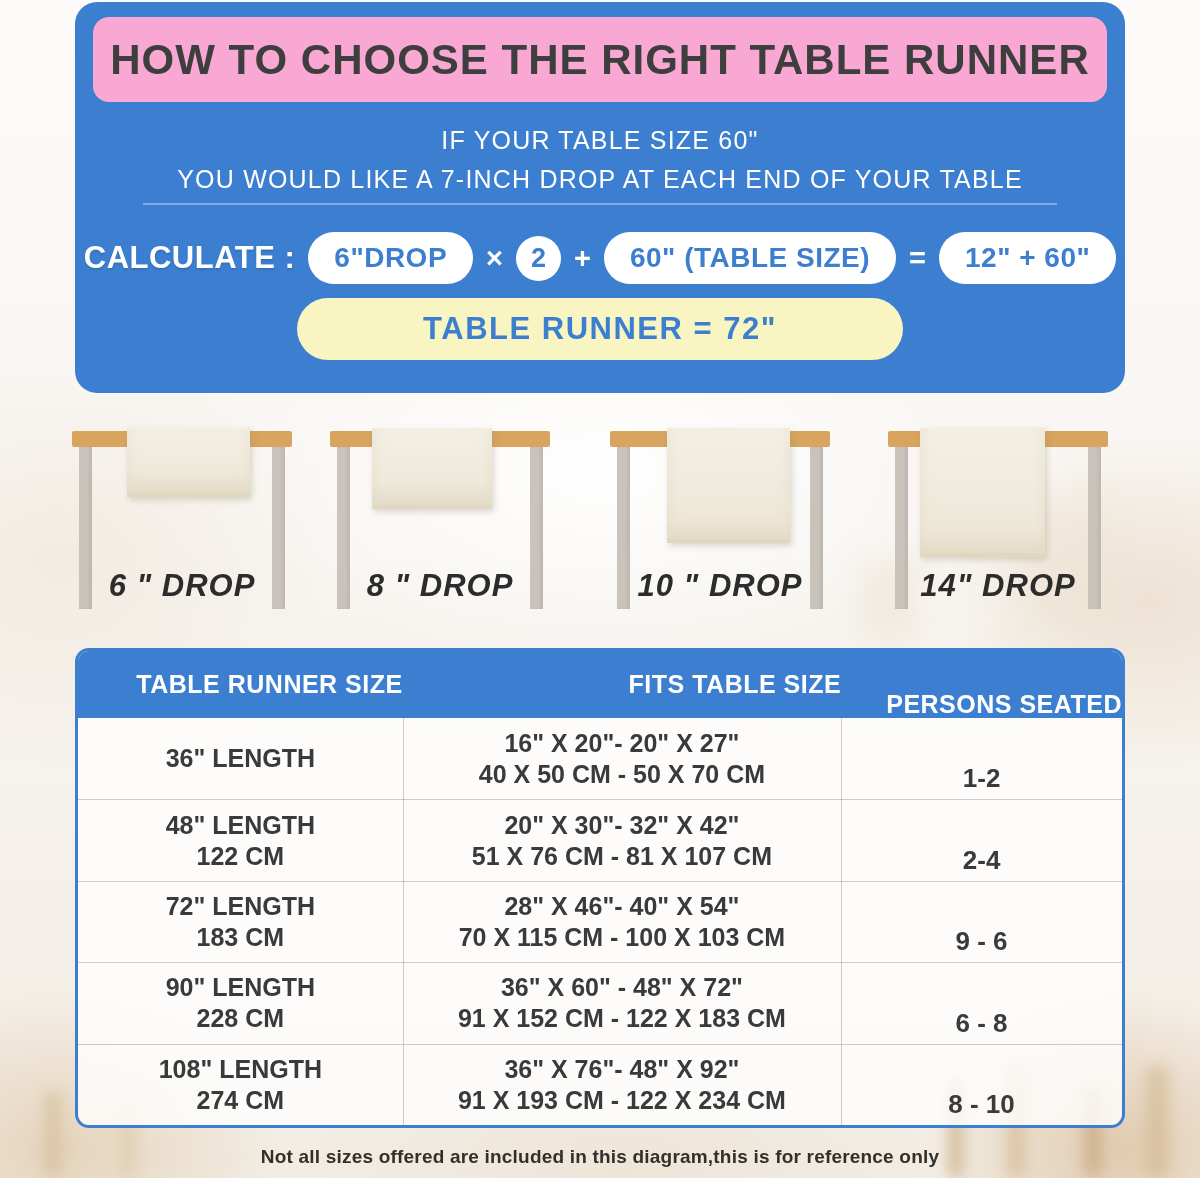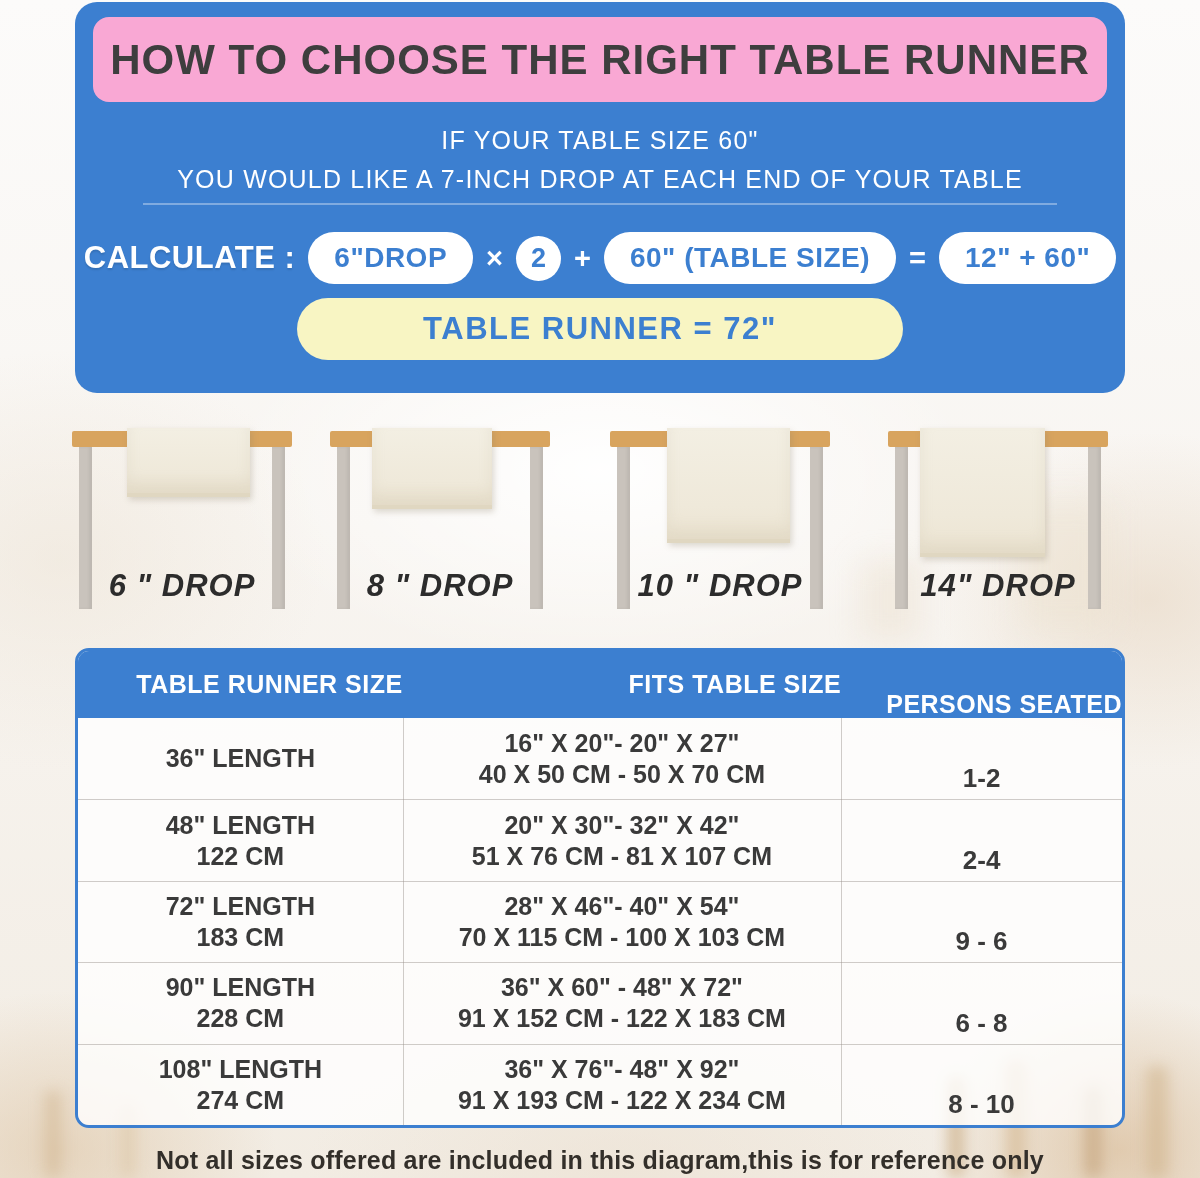--- a/index.html
+++ b/index.html
@@ -86,21 +86,21 @@
   .tbody { position:relative; height:407px; background:rgba(255,255,255,.55); }
   .vline { position:absolute; top:0; bottom:0; width:1px; background:rgba(150,145,138,.45); }
   .v1 { left:31.1%; } .v2 { left:73.1%; }
   .row { display:flex; height:81.4px; align-items:center; }
   .row + .row { border-top:1px solid rgba(150,145,138,.45); }
   .cell { text-align:center; color:#3a3a3a; font-size:25px; font-weight:700; line-height:31px; }
   .persons { font-size:26px; }
 
   
   .footer-note { position:absolute; left:0; top:1146px; width:100%; text-align:center;
-                 color:#332f2a; font-size:25px; font-weight:700; letter-spacing:.2px; }
+                 color:#332f2a; font-size:19px; font-weight:700; letter-spacing:.2px; }
 </style>
 </head>
 <body>
 
 <div id="canvas">
 
   <div class="bg">
     <div class="blur-bar bb1"></div>
     <div class="blur-bar bb2"></div>
     <div class="blur-bar bb3"></div>

